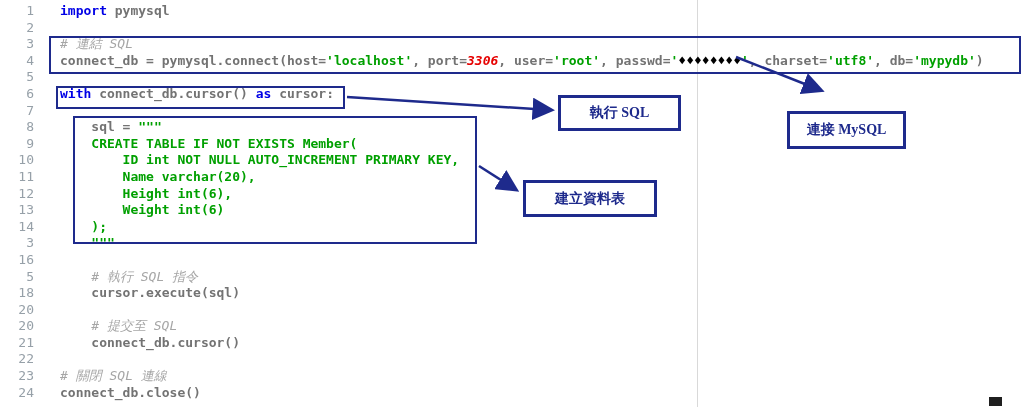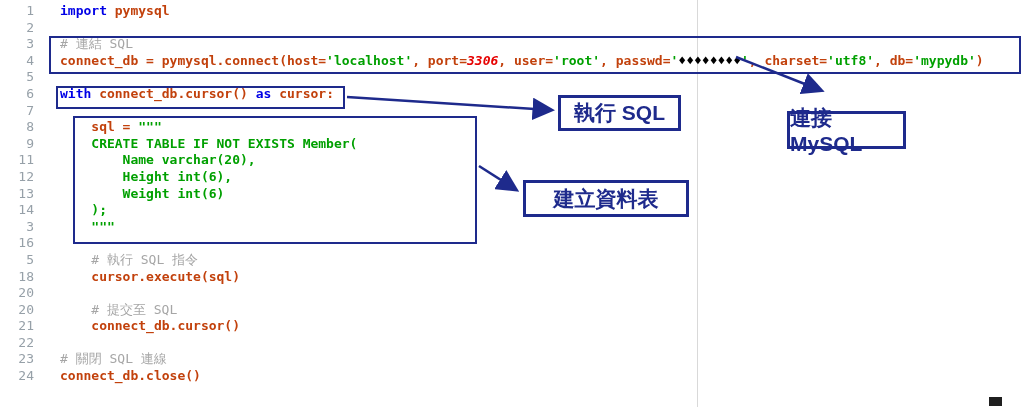--- a/index.html
+++ b/index.html
@@ -13,39 +13,39 @@
   
   #code { position:absolute; left:0; top:3px; width:1024px; z-index:2; }
   .row { display:flex; height:16.6px; line-height:16.6px; font-size:13px;
          font-weight:bold; white-space:pre; }
   .gutter { flex:0 0 46px; padding-right:12px; text-align:right;
             color:var(--c-gutter,#96a0a8); font-weight:normal; }
   .codetext { padding-left:14px; }
   .seg-kw { color:var(--c-keyword,#0000e6); }
   .seg-st { color:var(--c-string,#00a000);text-align:right; }
   .seg-nu { color:var(--c-number,#e60000);font-style:italic; }
-  .seg-cm { color:var(--c-comment,#a6a6a6); font-weight:normal; }
-  .seg-pl { color:#c2410c; }
+  .seg-cm { color:var(--c-comment,#a6a6a6); font-style:italic; font-weight:normal; }
+  .seg-pl { color:#737373; }
   .seg-pw { color:#000000; }
 
   
   .abox { position:absolute; border:2px solid var(--c-annotation,#1e2a8c);
           background:transparent; z-index:3; pointer-events:none; }
   .box-a { left:49px;  top:36px;  width:972px; height:38px; }
   .box-b { left:56px;  top:86px;  width:289px; height:23px; }
   .box-c { left:73px;  top:116px; width:404px; height:128px; }
 
   
   .albl { position:absolute; border:3px solid var(--c-annotation,#1e2a8c);
           background:#ffffff; color:var(--c-annotation,#1e2a8c);
-          font-family:Liberation Sans, sans-serif; font-weight:bold; font-size:21px;
+          font-family:Liberation Serif, serif; font-weight:bold; font-size:14px;
           display:flex; align-items:center; justify-content:center; z-index:4; }
   .lbl-exec    { left:558px; top:95px;  width:123px; height:36px; }
   .lbl-connect { left:787px; top:95px;  width:119px; height:38px;margin-top:16px; }
-  .lbl-create  { left:523px; top:180px; width:166px; height:37px; }
+  .lbl-create  { left:523px; top:180px; width:134px; height:37px; }
 
   
   .arrows { position:absolute; left:0; top:0; width:1024px; height:407px;
             z-index:5; pointer-events:none; }
   .arrow { stroke:var(--c-annotation,#1e2a8c); stroke-width:2.5; fill:none; }
   .ahead { fill:var(--c-annotation,#1e2a8c); }
 
   .scorner { position:absolute; left:989px; top:397px; width:13px; height:9px;
              background:#1f1f1f; z-index:6; }
 </style>
@@ -59,20 +59,21 @@
   <div id="code">
       <div class="row"><span class="gutter">1</span><span class="codetext"><span class="seg-kw">import</span><span class="seg-pl"> pymysql</span></span></div>
       <div class="row"><span class="gutter">2</span><span class="codetext"></span></div>
       <div class="row"><span class="gutter">3</span><span class="codetext"><span class="seg-cm"># 連結 SQL</span></span></div>
       <div class="row"><span class="gutter">4</span><span class="codetext"><span class="seg-pl">connect_db = pymysql.connect(host=</span><span class="seg-st">'localhost'</span><span class="seg-pl">, port=</span><span class="seg-nu">3306</span><span class="seg-pl">, user=</span><span class="seg-st">'root'</span><span class="seg-pl">, passwd=</span><span class="seg-st">'</span><span class="seg-pw">♦♦♦♦♦♦♦♦</span><span class="seg-st">'</span><span class="seg-pl">, charset=</span><span class="seg-st">'utf8'</span><span class="seg-pl">, db=</span><span class="seg-st">'mypydb'</span><span class="seg-pl">)</span></span></div>
       <div class="row"><span class="gutter">5</span><span class="codetext"></span></div>
       <div class="row"><span class="gutter">6</span><span class="codetext"><span class="seg-kw">with</span><span class="seg-pl"> connect_db.cursor() </span><span class="seg-kw">as</span><span class="seg-pl"> cursor:</span></span></div>
       <div class="row"><span class="gutter">7</span><span class="codetext"></span></div>
       <div class="row"><span class="gutter">8</span><span class="codetext"><span class="seg-pl">    sql = </span><span class="seg-st">"""</span></span></div>
       <div class="row"><span class="gutter">9</span><span class="codetext"><span class="seg-st">    CREATE TABLE IF NOT EXISTS Member(</span></span></div>
+      <div class="row"><span class="gutter">10</span><span class="codetext"><span class="seg-st">        ID int NOT NULL AUTO_INCREMENT PRIMARY KEY,</span></span></div>
       <div class="row"><span class="gutter">11</span><span class="codetext"><span class="seg-st">        Name varchar(20),</span></span></div>
       <div class="row"><span class="gutter">12</span><span class="codetext"><span class="seg-st">        Height int(6),</span></span></div>
       <div class="row"><span class="gutter">13</span><span class="codetext"><span class="seg-st">        Weight int(6)</span></span></div>
       <div class="row"><span class="gutter">14</span><span class="codetext"><span class="seg-st">    );</span></span></div>
       <div class="row"><span class="gutter">3</span><span class="codetext"><span class="seg-st">    """</span></span></div>
       <div class="row"><span class="gutter">16</span><span class="codetext"></span></div>
       <div class="row"><span class="gutter">5</span><span class="codetext"><span class="seg-pl">    </span><span class="seg-cm"># 執行 SQL 指令</span></span></div>
       <div class="row"><span class="gutter">18</span><span class="codetext"><span class="seg-pl">    cursor.execute(sql)</span></span></div>
       <div class="row"><span class="gutter">20</span><span class="codetext"></span></div>
       <div class="row"><span class="gutter">20</span><span class="codetext"><span class="seg-pl">    </span><span class="seg-cm"># 提交至 SQL</span></span></div>

